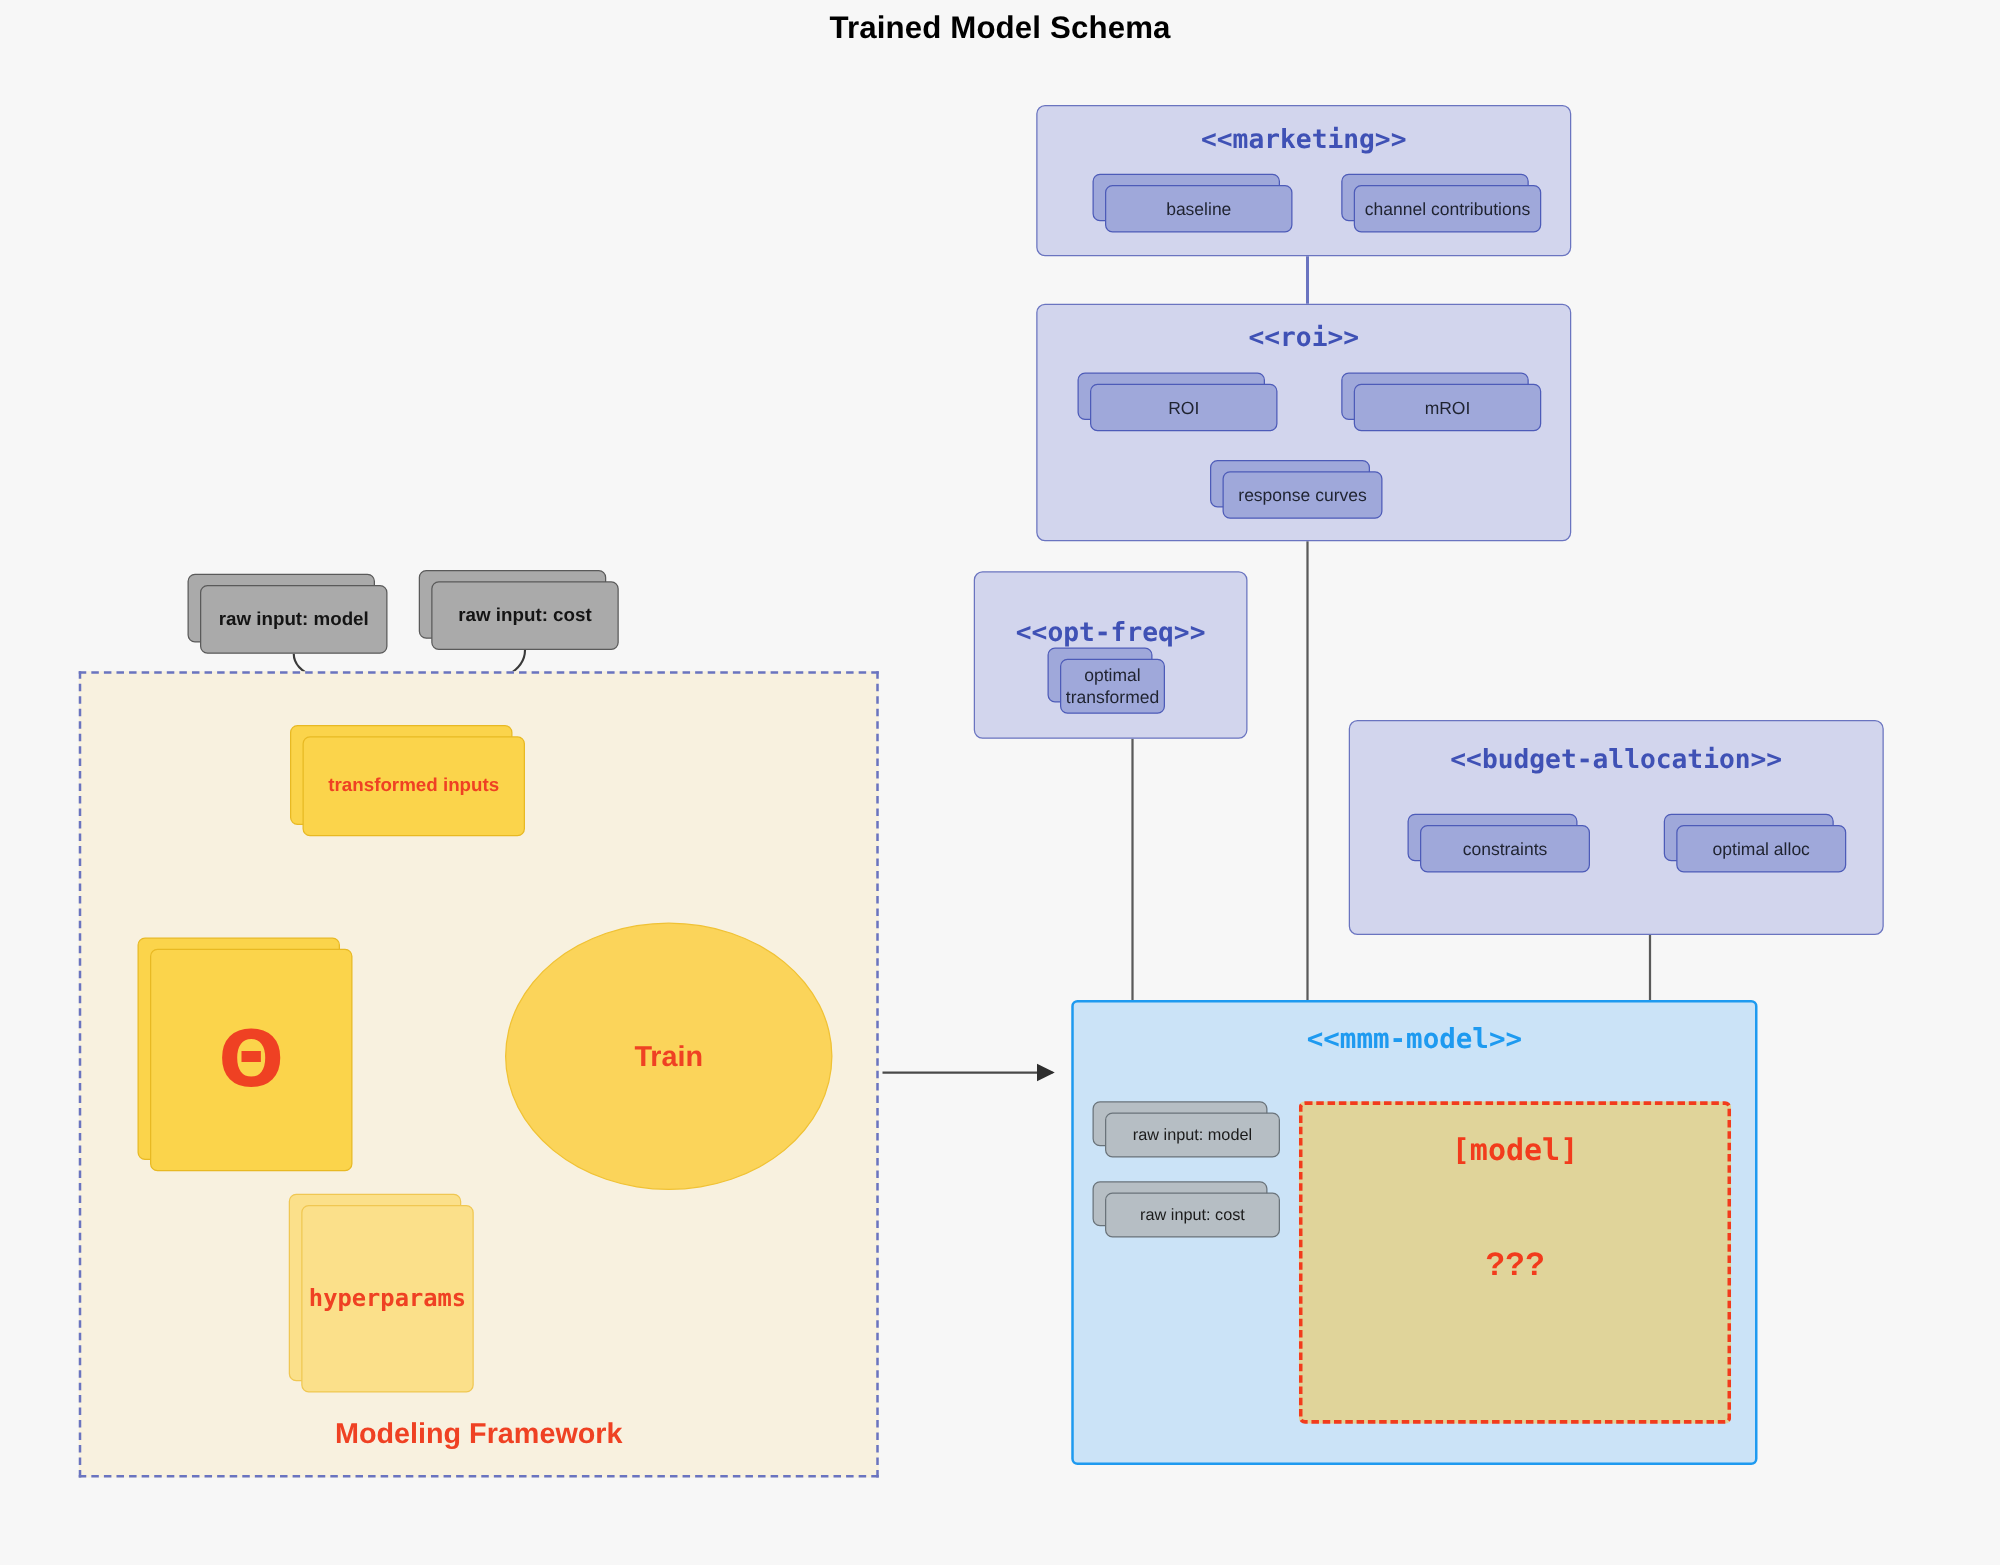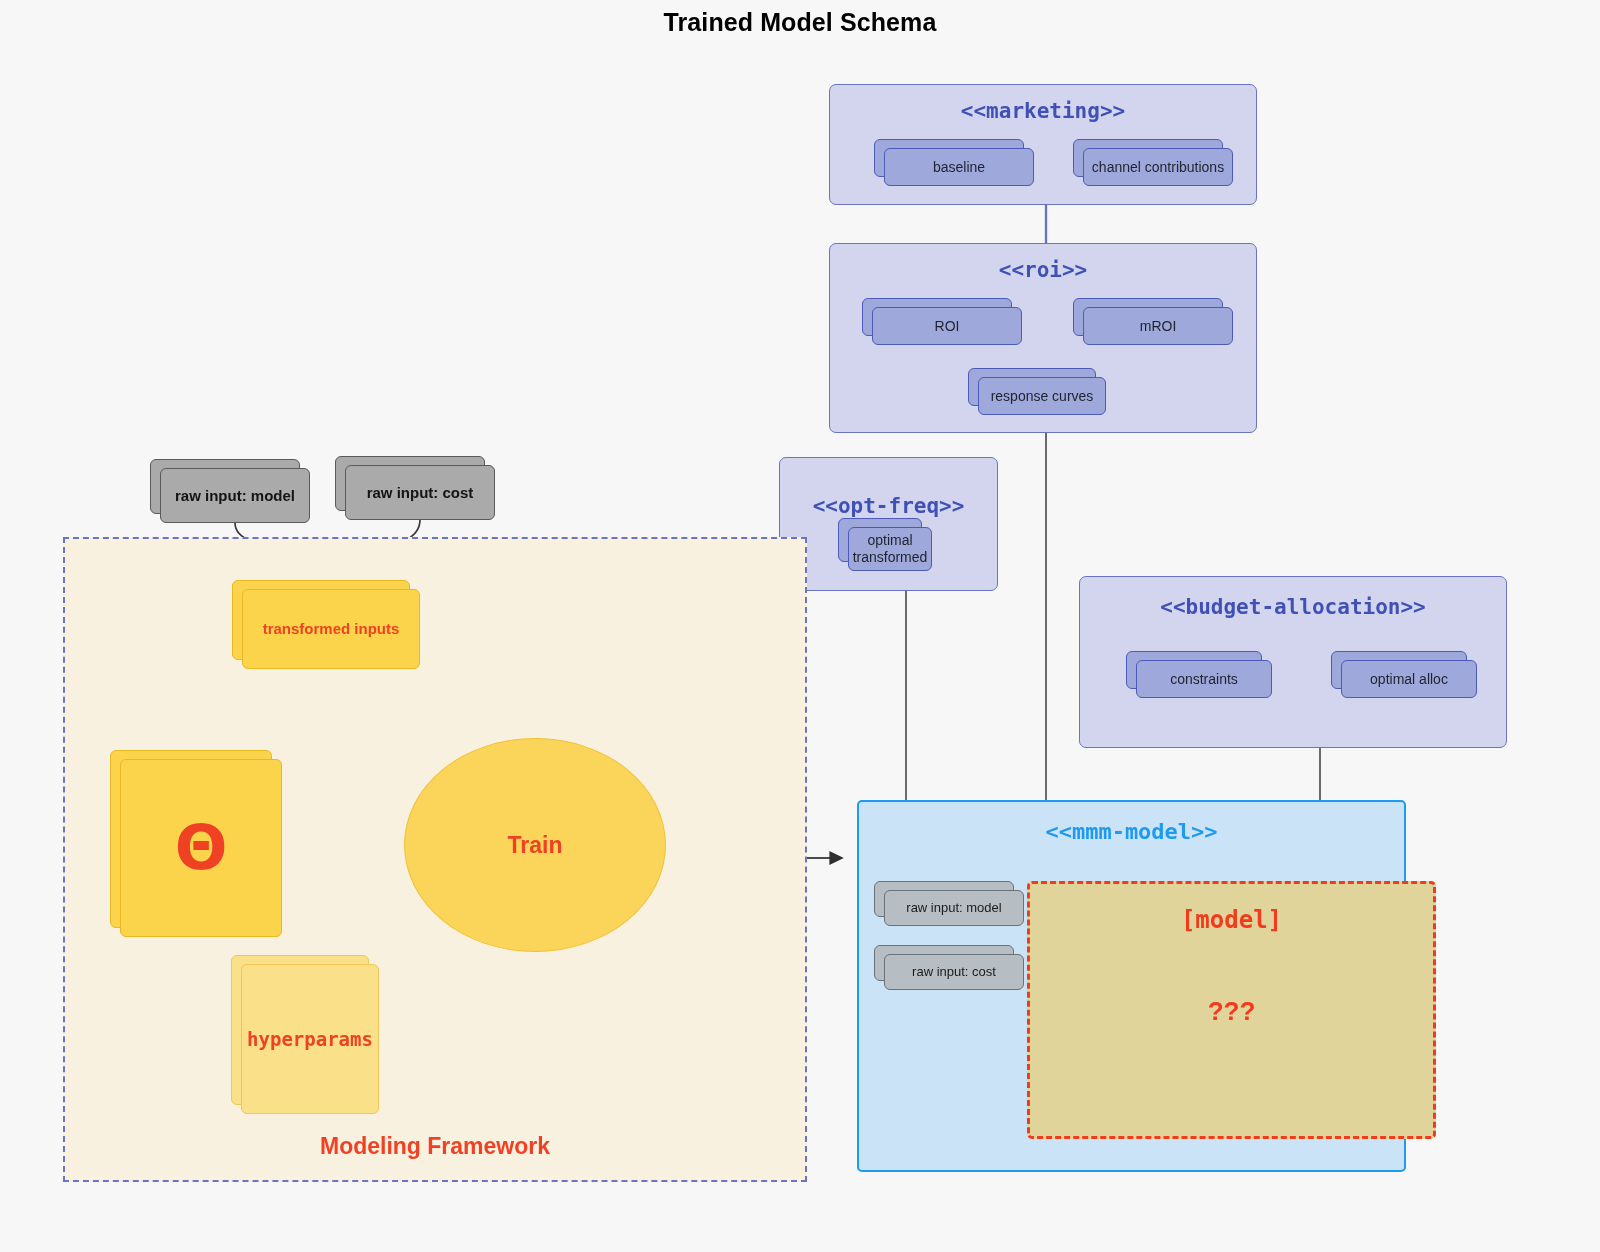--- a/index.html
+++ b/index.html
@@ -259,27 +259,27 @@
 
     <div class="node grey sm" style="left:15px;top:79px;width:150px;height:36px;">
       <div class="shadow"></div>
       <div class="face">raw input: model</div>
     </div>
     <div class="node grey sm" style="left:15px;top:143px;width:150px;height:36px;">
       <div class="shadow"></div>
       <div class="face">raw input: cost</div>
     </div>
 
-    <div class="modelbox" style="left:168px;top:79px;width:409px;height:258px;">
+    <div class="modelbox" style="left:180px;top:79px;width:346px;height:258px;">
       <div class="mb-title" style="top:22px;">[model]</div>
       <div class="mb-q" style="top:112px;">???</div>
     </div>
   </div>
 
-  <div class="frame" style="left:63px;top:537px;width:744px;height:645px;text-decoration:underline;">
+  <div class="frame" style="left:63px;top:537px;width:640px;height:645px;text-decoration:underline;">
     <div class="frame-label" style="bottom:20px;">Modeling Framework</div>
   </div>
 
   <div class="node grey" style="left:150px;top:459px;width:160px;height:55px;">
     <div class="shadow"></div>
     <div class="face">raw input: model</div>
   </div>
   <div class="node grey" style="left:335px;top:456px;width:160px;height:55px;">
     <div class="shadow"></div>
     <div class="face">raw input: cost</div>

